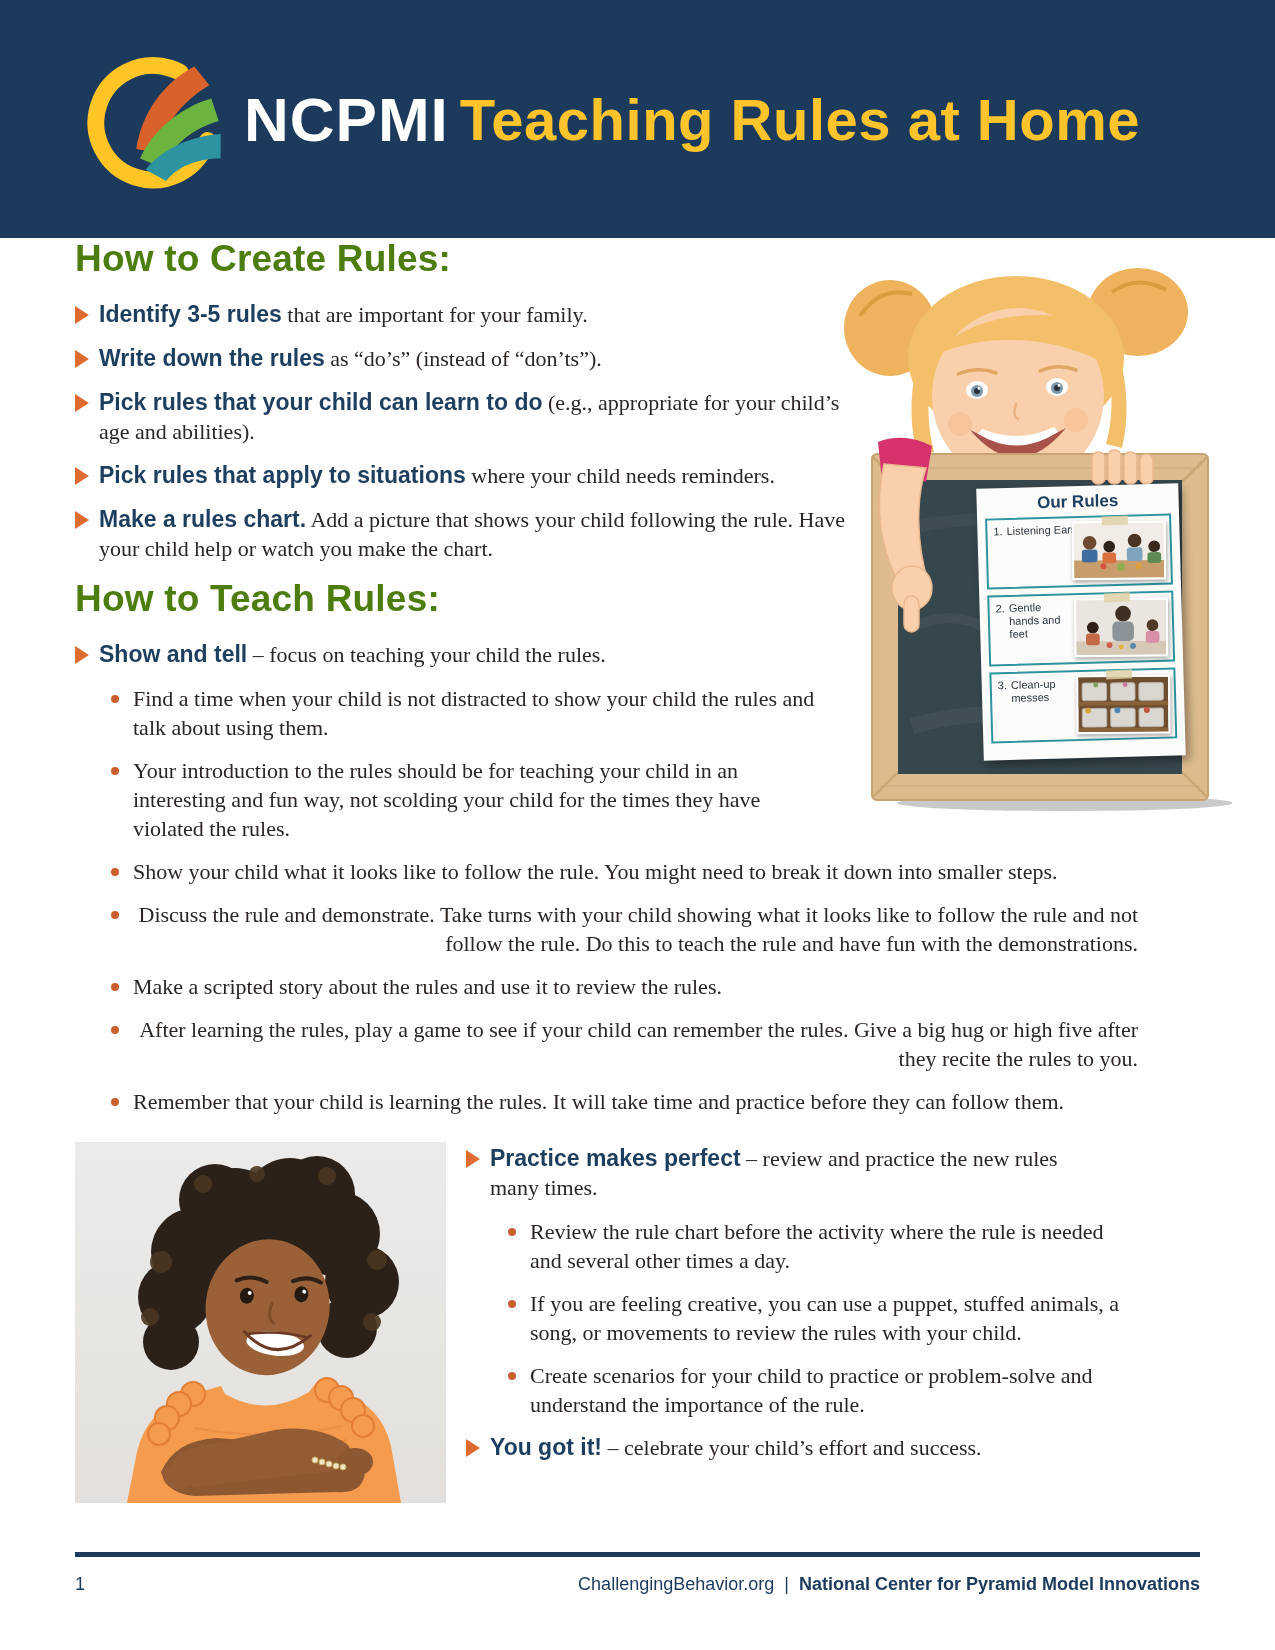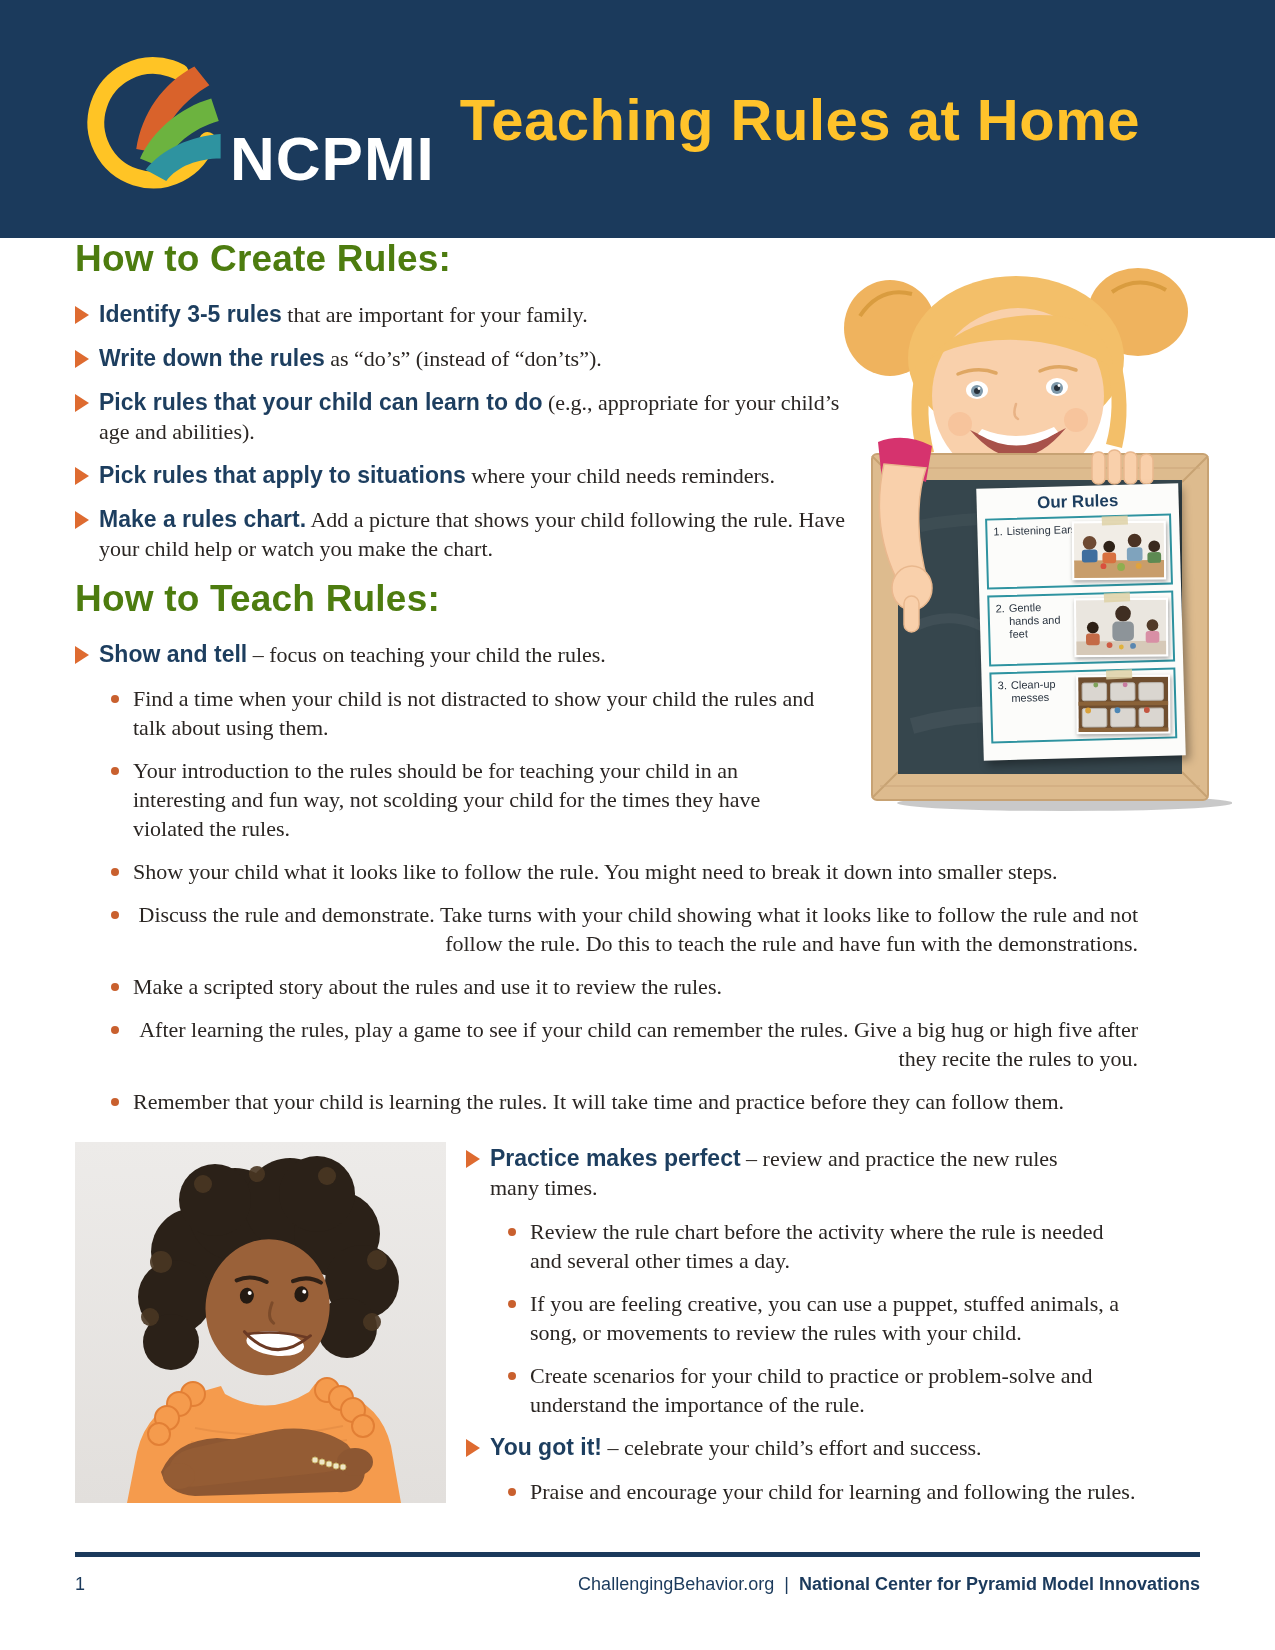--- a/index.html
+++ b/index.html
@@ -2,21 +2,21 @@
 <html><head>
 <meta charset="utf-8">
 <style>
   html,body{margin:0;padding:0;background:#fff;}
   .page{position:relative;width:1275px;height:1650px;background:#ffffff;overflow:hidden;
         font-family:"Liberation Sans",sans-serif;}
 
   
   .band{height:238px;background:#1B3A5C;display:flex;align-items:center;
         padding:0 135px 0 80px;box-sizing:border-box;}
-  .logo{display:flex;align-items:flex-end;}
+  .logo{display:flex;align-items:center;gap:14px;}
   .logo svg{width:150px;height:150px;display:block;}
   .logo-text{color:#ffffff;font-size:62px;font-weight:bold;letter-spacing:1px;}
   .doc-title{margin-left:auto;color:#FFC32B;font-size:58px;font-weight:bold;letter-spacing:.5px;}
 
   
   main{position:relative;padding:0 75px;}
   h2.sec{color:#4d7c0f;font-size:37px;font-weight:bold;margin:0 0 20px;letter-spacing:.2px;}
   .mt-first{margin-top:50px;}
   .mt-second{margin-top:30px;}
 
@@ -250,24 +250,20 @@
           <p>If you are feeling creative, you can use a puppet, stuffed animals, a song, or movements to review the rules with your child.</p>
         </div>
         <div class="b l2">
           <span class="dot"></span>
           <p>Create scenarios for your child to practice or problem-solve and understand the importance of the rule.</p>
         </div>
         <div class="b">
           <span class="tri"></span>
           <p><strong class="lead">You got it!</strong>
              <span>– celebrate your child’s effort and success.</span></p>
-        </div>
-        <div class="b l2">
-          <span class="dot"></span>
-          <p>Praise and encourage your child for learning and following the rules.</p>
         </div>
       </div>
     </div>
   </main>
 
   <figure class="board-fig" style="margin:0">
     <svg viewBox="0 0 412 566" aria-hidden="true">
       <g>
         <ellipse cx="70" cy="82" rx="46" ry="48" fill="#EFB35E"></ellipse>
         <ellipse cx="318" cy="66" rx="50" ry="44" fill="#EFB35E"></ellipse>

